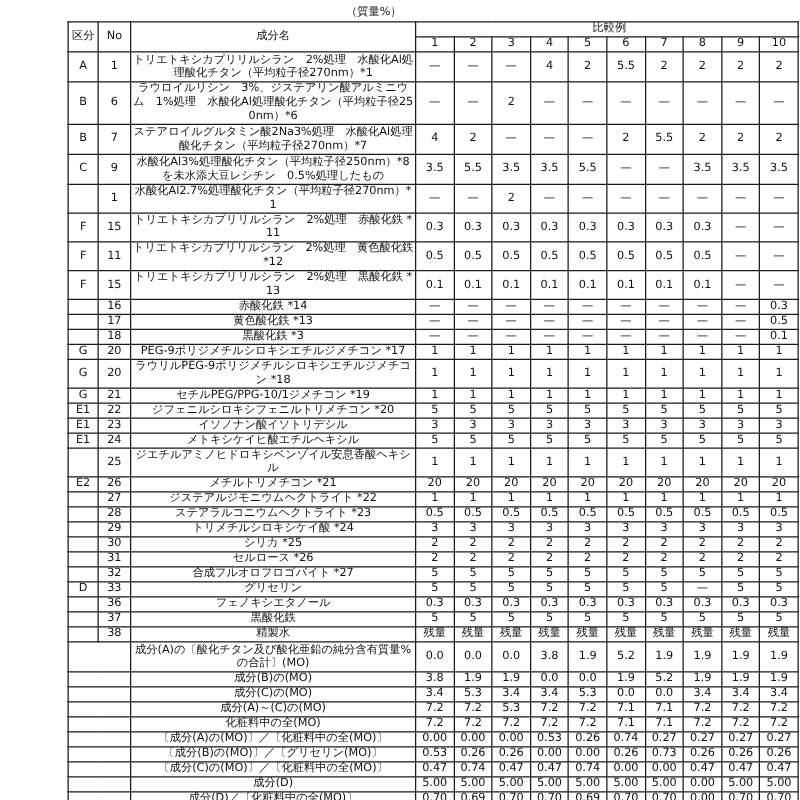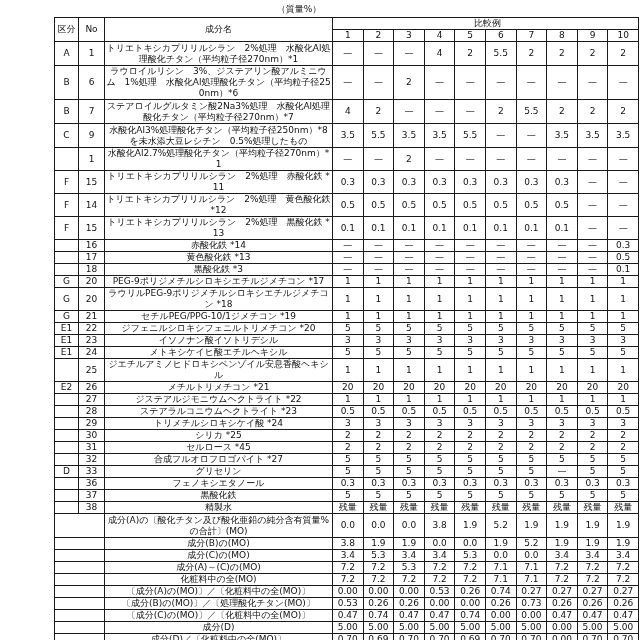--- a/index.html
+++ b/index.html
@@ -147,21 +147,21 @@
           <td class="val">0.3</td>
           <td class="val">0.3</td>
           <td class="val">0.3</td>
           <td class="val">0.3</td>
           <td class="val">0.3</td>
           <td class="val">—</td>
           <td class="val">—</td>
         </tr>
         <tr>
           <td class="kubun">F</td>
-          <td class="no">14</td>
+          <td class="no">11</td>
           <td class="name">トリエトキシカプリリルシラン　2%処理　黄色酸化鉄 *12</td>
           <td class="val">0.5</td>
           <td class="val">0.5</td>
           <td class="val">0.5</td>
           <td class="val">0.5</td>
           <td class="val">0.5</td>
           <td class="val">0.5</td>
           <td class="val">0.5</td>
           <td class="val">0.5</td>
           <td class="val">—</td>
@@ -403,21 +403,21 @@
           <td class="val">2</td>
           <td class="val">2</td>
           <td class="val">2</td>
           <td class="val">2</td>
           <td class="val">2</td>
           <td class="val">2</td>
         </tr>
         <tr>
           <td class="kubun"></td>
           <td class="no">31</td>
-          <td class="name">セルロース *45</td>
+          <td class="name">セルロース *26</td>
           <td class="val">2</td>
           <td class="val">2</td>
           <td class="val">2</td>
           <td class="val">2</td>
           <td class="val">2</td>
           <td class="val">2</td>
           <td class="val">2</td>
           <td class="val">2</td>
           <td class="val">2</td>
           <td class="val">2</td>
@@ -576,21 +576,21 @@
           <td class="val">0.53</td>
           <td class="val">0.26</td>
           <td class="val">0.74</td>
           <td class="val">0.27</td>
           <td class="val">0.27</td>
           <td class="val">0.27</td>
           <td class="val">0.27</td>
         </tr>
         <tr>
           <td class="blank" colspan="2"></td>
-          <td class="slabel">〔成分(B)の(MO)〕／〔処理酸化チタン(MO)〕</td>
+          <td class="slabel">〔成分(B)の(MO)〕／〔グリセリン(MO)〕</td>
           <td class="val">0.53</td>
           <td class="val">0.26</td>
           <td class="val">0.26</td>
           <td class="val">0.00</td>
           <td class="val">0.00</td>
           <td class="val">0.26</td>
           <td class="val">0.73</td>
           <td class="val">0.26</td>
           <td class="val">0.26</td>
           <td class="val">0.26</td>

